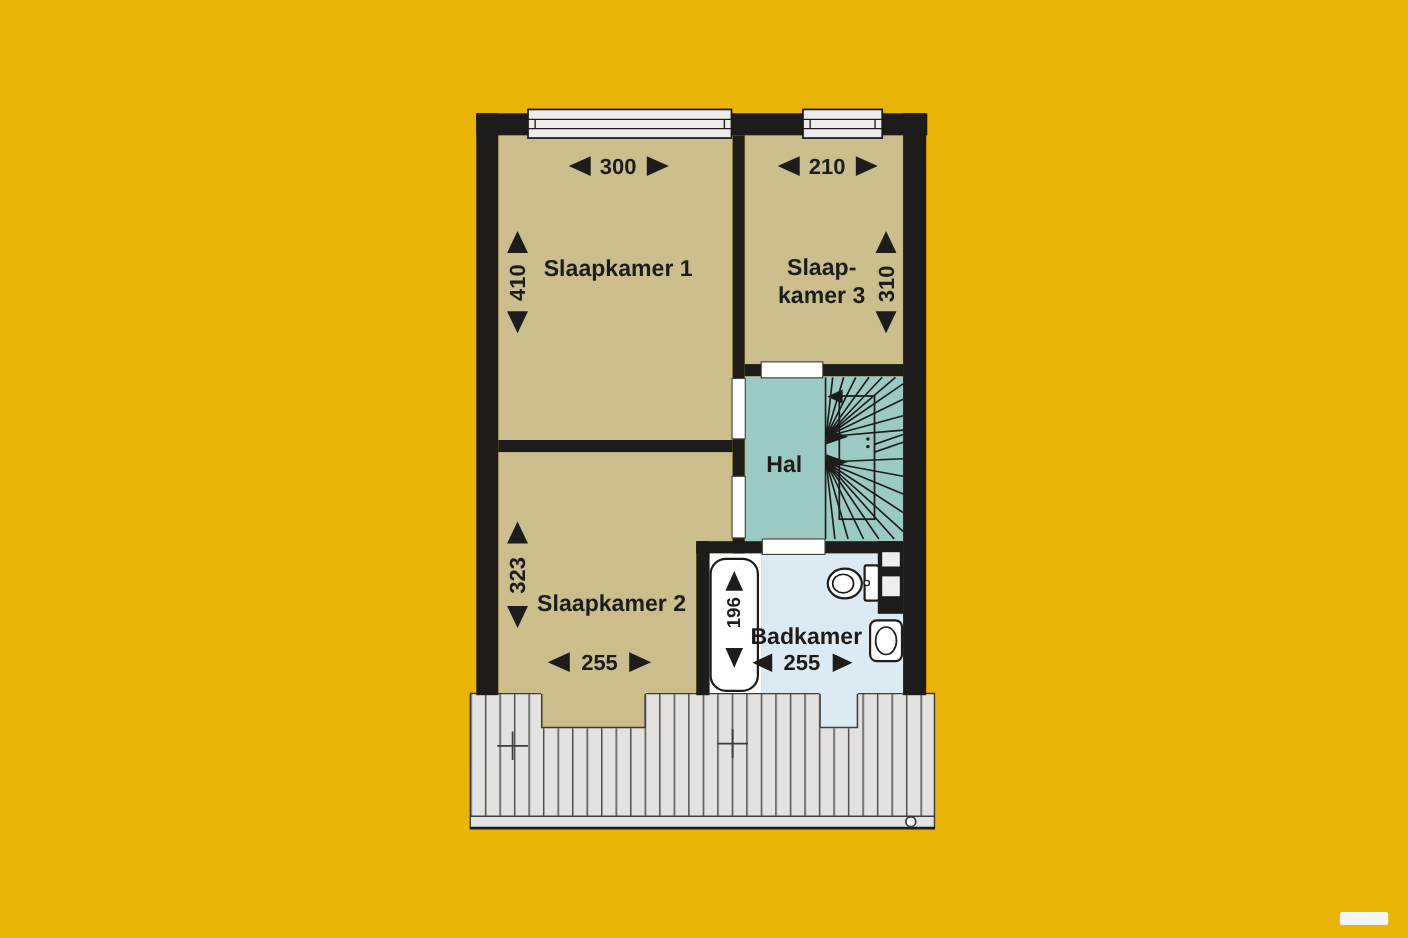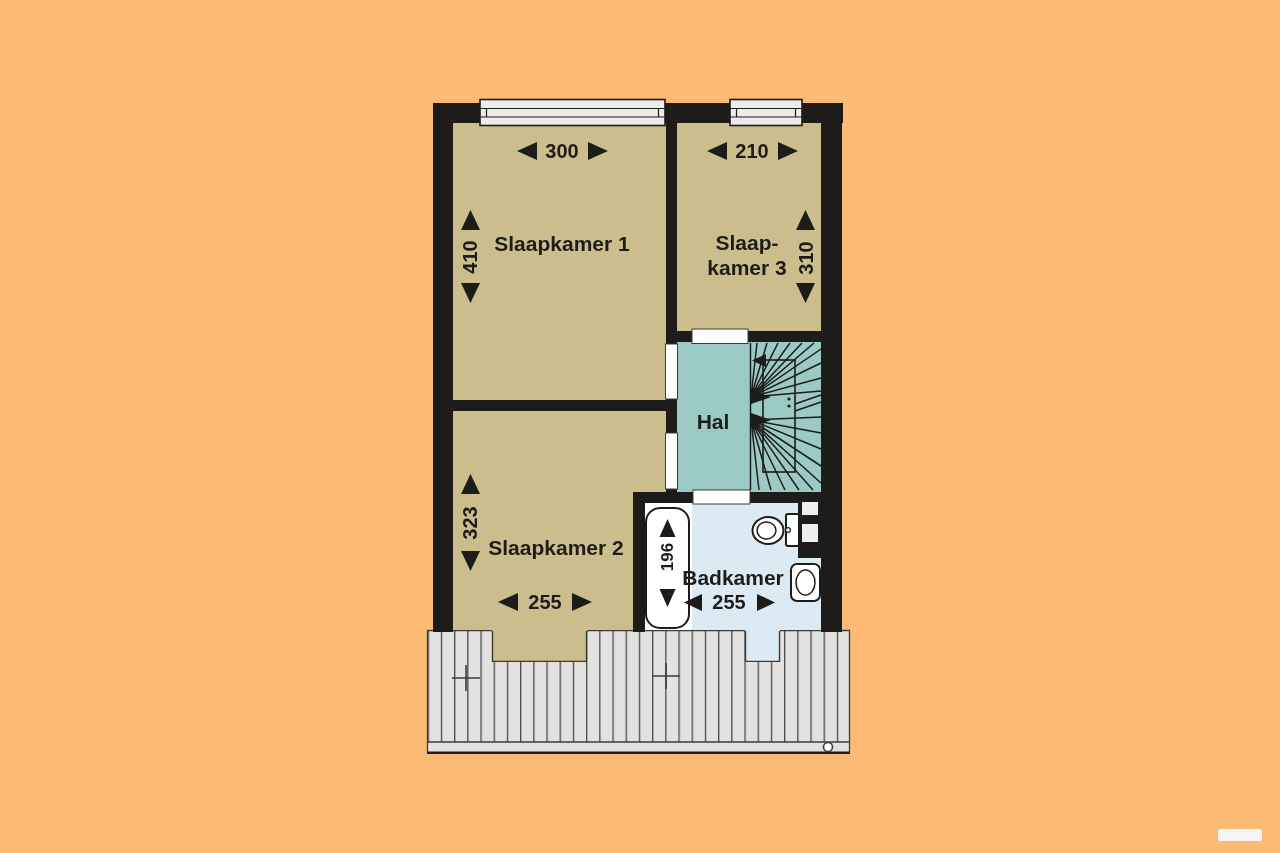--- a/index.html
+++ b/index.html
@@ -1,17 +1,17 @@
 <!DOCTYPE html>
 <html><head>
 <meta charset="utf-8">
 <style>
   html,body{margin:0;padding:0;background:#ffffff;}
   .canvas{
-    position:relative;width:1280px;height:853px;background:#fdba74;overflow:hidden;
+    position:relative;width:1280px;height:853px;background:#eab308;overflow:hidden;
     font-family:"Liberation Sans","DejaVu Sans",sans-serif;
   }
   svg text{
     font-family:"Liberation Sans","DejaVu Sans",sans-serif;
     font-weight:700;
     fill:#1d1c1a;
   }
   .room-label{font-size:21px;}
   .dim-label{font-size:20px;}
   .tub-label{font-size:17px;}

